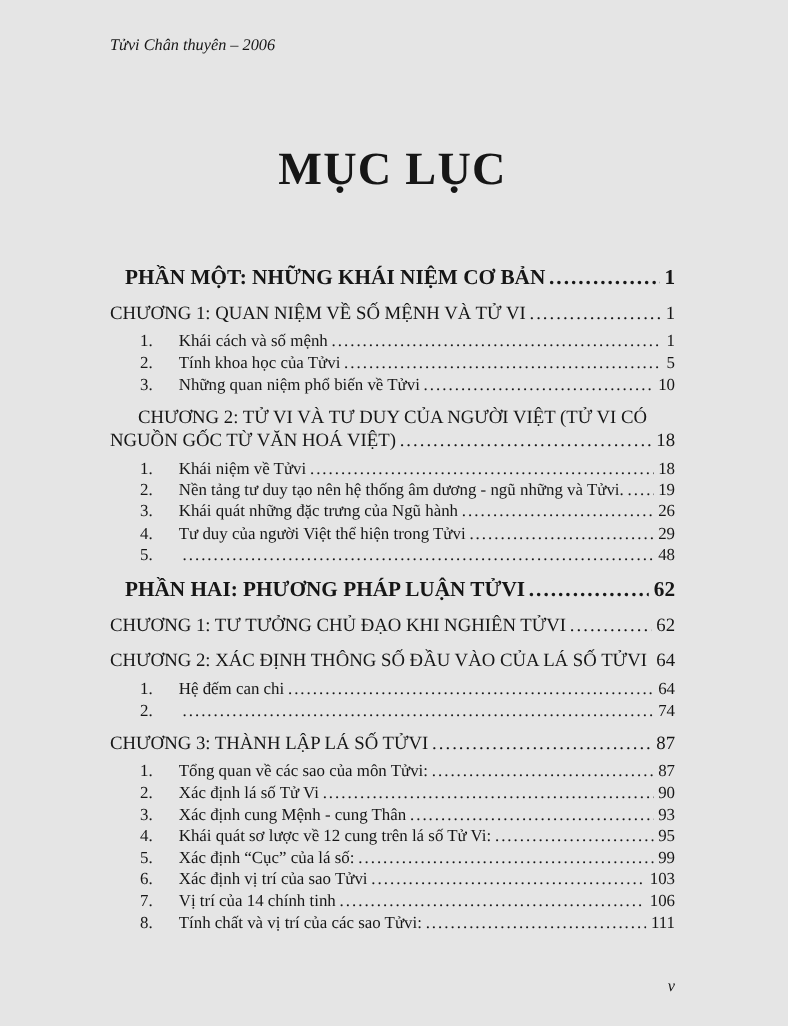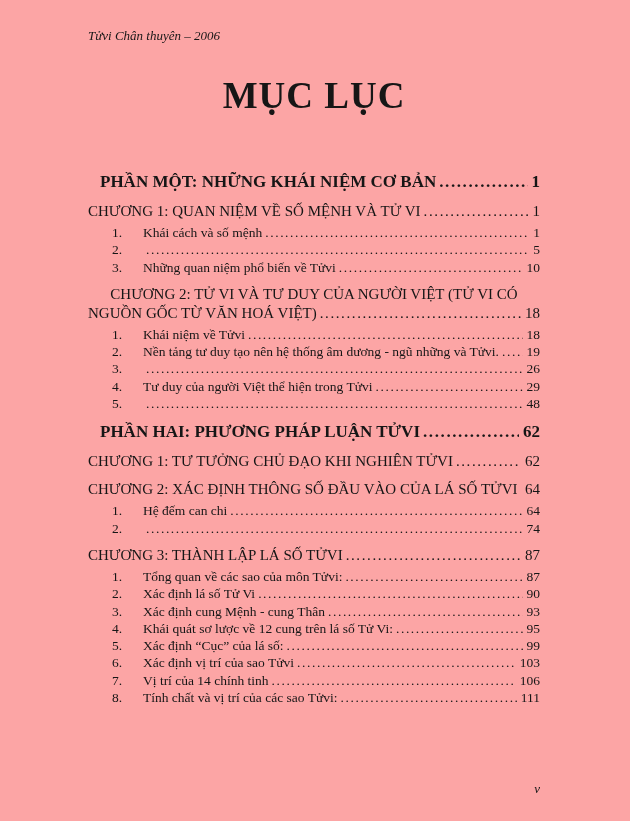--- a/index.html
+++ b/index.html
@@ -4,40 +4,40 @@
 <style>
   html, body {
     margin: 0;
     padding: 0;
     background: #ffffff;
   }
   .page {
     position: relative;
     width: 630px;
     height: 821px;
-    background: #fca5a5;
+    background: #e5e5e5;
     color: #161616;
     font-family: "Liberation Serif", "DejaVu Serif", serif;
     box-sizing: border-box;
     padding: 28px 90px 0 88px;
     overflow: hidden;
   }
   .running-header {
     font-style: italic;
     font-size: 13px;
     line-height: 16px;
     white-space: nowrap;
   }
   .doc-title {
     text-align: center;
     font-weight: bold;
     font-size: 37px;
     line-height: 40px;
     letter-spacing: 1px;
-    margin-top: 32px;
+    margin-top: 72px;
   }
   .toc {
     margin-top: 46px;
     overflow: hidden; 
   }
   .flexline {
     display: flex;
     align-items: baseline;
   }
   .flexline .text,
@@ -117,20 +117,21 @@
         <div class="flexline">
           <span class="num">1.</span>
           <span class="text">Khái cách và số mệnh</span>
           <span class="dots"></span>
           <span class="pagenum">1</span>
         </div>
       </div>
       <div class="item">
         <div class="flexline">
           <span class="num">2.</span>
+          <span class="text">Tính khoa học của Tửvi</span>
           <span class="dots"></span>
           <span class="pagenum">5</span>
         </div>
       </div>
       <div class="item">
         <div class="flexline">
           <span class="num">3.</span>
           <span class="text">Những quan niệm phổ biến về Tửvi</span>
           <span class="dots"></span>
           <span class="pagenum">10</span>
@@ -156,20 +157,21 @@
         <div class="flexline">
           <span class="num">2.</span>
           <span class="text">Nền tảng tư duy tạo nên hệ thống âm dương - ngũ những và Tửvi.</span>
           <span class="dots"></span>
           <span class="pagenum">19</span>
         </div>
       </div>
       <div class="item">
         <div class="flexline">
           <span class="num">3.</span>
+          <span class="text">Khái quát những đặc trưng của Ngũ hành</span>
           <span class="dots"></span>
           <span class="pagenum">26</span>
         </div>
       </div>
       <div class="item">
         <div class="flexline">
           <span class="num">4.</span>
           <span class="text">Tư duy của người Việt thể hiện trong Tửvi</span>
           <span class="dots"></span>
           <span class="pagenum">29</span>

